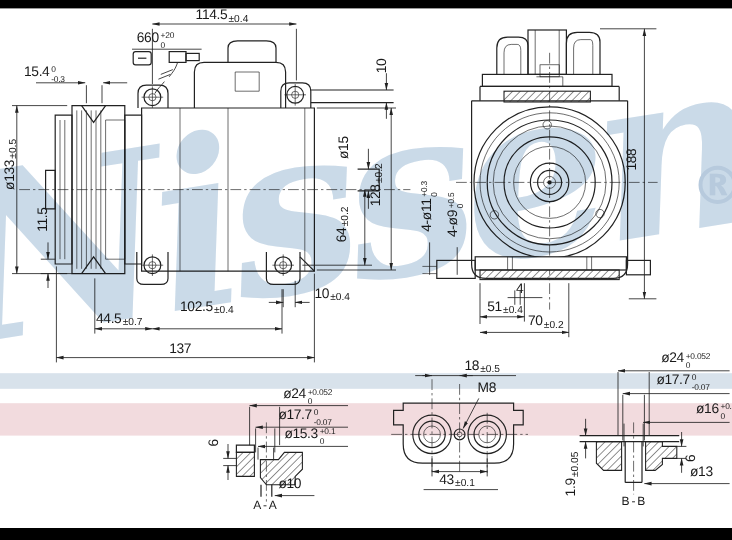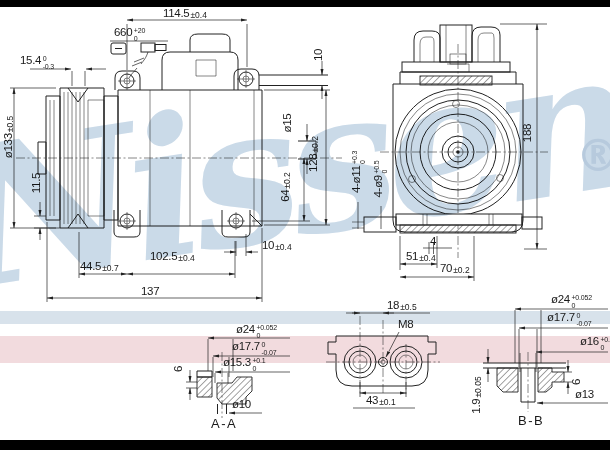--- a/index.html
+++ b/index.html
@@ -18,21 +18,21 @@
   .cl{stroke:#222;stroke-width:.55;fill:none;stroke-dasharray:9 2.5 2 2.5;}
   .ht{fill:url(#h);stroke:#222;stroke-width:.9;}
   .wf{fill:#fff;}
   .lbl{position:absolute;display:flex;align-items:flex-start;color:#1a1a1a;
        white-space:nowrap;line-height:1;}
   .lbl .v{font-size:11.5px;letter-spacing:-.3px;}
   .lbl .pm{font-size:8.5px;margin:2.5px 0 0 1px;}
   .lbl .st{display:inline-flex;flex-direction:column;margin-left:1.5px;
            font-size:7px;line-height:1.15;letter-spacing:-.2px;}
   .rot{transform:translate(-50%,-50%) rotate(-90deg);}
-  .ttl .v{font-size:13px;letter-spacing:1.5px;}
+  .ttl .v{font-size:10px;letter-spacing:1.5px;}
   .wm{position:absolute;left:-28px;top:98px;font:italic 700 192px "DejaVu Serif",serif;
       letter-spacing:-10px;color:#a9c3da;opacity:.62;mix-blend-mode:multiply;
       transform:rotate(-9deg);transform-origin:60px 160px;pointer-events:none;}
   .reg{position:absolute;left:576px;top:130px;font:700 44px "DejaVu Sans",sans-serif;
        color:#b7cadd;pointer-events:none;}
 </style>
 </head>
 <body>
 
 <div class="stage">
@@ -322,21 +322,21 @@
         <span>0</span>
       </span>
   </div>
   <div class="lbl" style="left:232px;top:341px">
     <span class="v">ø17.7</span>
     <span class="st">
         <span>0</span>
         <span>-0.07</span>
       </span>
   </div>
-  <div class="lbl" style="left:223px;top:357px">
+  <div class="lbl" style="left:237px;top:357px">
     <span class="v">ø15.3</span>
     <span class="st">
         <span>+0.1</span>
         <span>0</span>
       </span>
   </div>
   <div class="lbl rot" style="left:179px;top:369px">
     <span class="v">6</span>
   </div>
   <div class="lbl" style="left:232px;top:399px">

